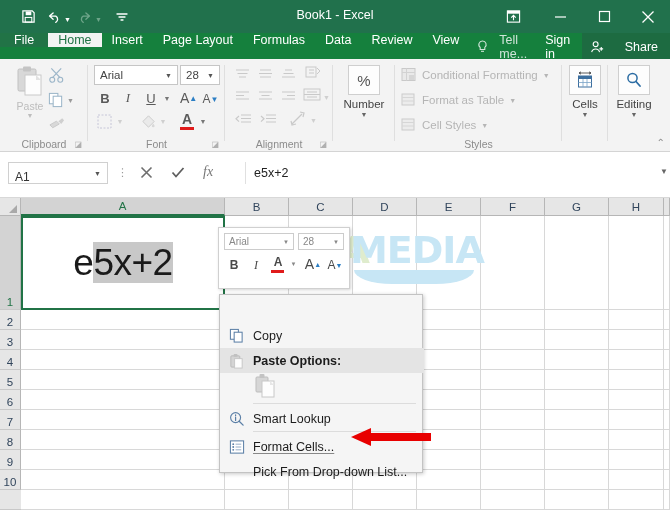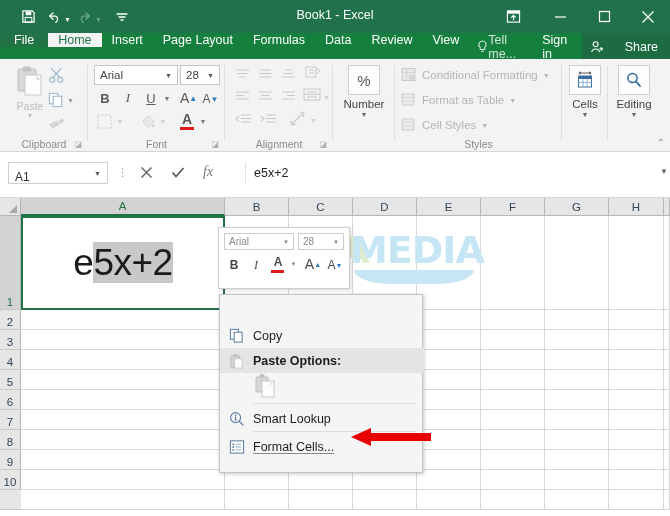--- a/index.html
+++ b/index.html
@@ -48,21 +48,21 @@
   .tab {
     padding: 0 10px; display: flex; align-items: center;
     color: #ffffff; font-size: 12.5px; white-space: nowrap;
   }
   .tab.file { background: #217346; padding: 0 14px; }
   .tab.active { background: #f3f3f3; color: #217346; }
   .tabbar-right {
     margin-left: auto; display: flex; align-items: stretch;
   }
   .tellme {
-    display: flex; align-items: center; gap: 0; padding: 0 8px;
+    display: flex; align-items: center; gap: 11px; padding: 0 8px;
     color: #cfe4d8; font-size: 12.5px;
   }
   .signin { display: flex; align-items: center; padding: 0 10px; color: #ffffff; font-size: 12.5px; }
   .share {
     display: flex; align-items: center; gap: 20px; padding: 0 12px 0 8px;
     background: #1d6b41; color: #ffffff; font-size: 12.5px;
   }
 
   
   .ribbon {
@@ -819,20 +819,24 @@
         <svg width="16" height="16" viewBox="0 0 17 17">
             <rect x="1.5" y="2" width="14" height="13" fill="#fff" stroke="#5b7fa6" stroke-width="1.1"></rect>
             <circle cx="4.5" cy="5.5" r="1" fill="#5b7fa6"></circle>
             <circle cx="4.5" cy="8.5" r="1" fill="#5b7fa6"></circle>
             <circle cx="4.5" cy="11.5" r="1" fill="#5b7fa6"></circle>
             <path d="M7 5.5h6M7 8.5h6M7 11.5h6" stroke="#8fa9c4" stroke-width="1"></path>
           </svg>
       </span>
       <span style="text-decoration:underline; text-underline-offset:2px; text-decoration-color:#888;">Format Cells...</span>
     </div>
+    <div class="ctx-item" style="top:164px;">
+      <span class="ci"></span>
+      <span>Pick From Drop-down List...</span>
+    </div>
   </div>
 
   <div class="arrow">
     <span class="arrow-head"></span>
     <span class="arrow-shaft"></span>
   </div>
 
 </div>
 
 </body></html>

